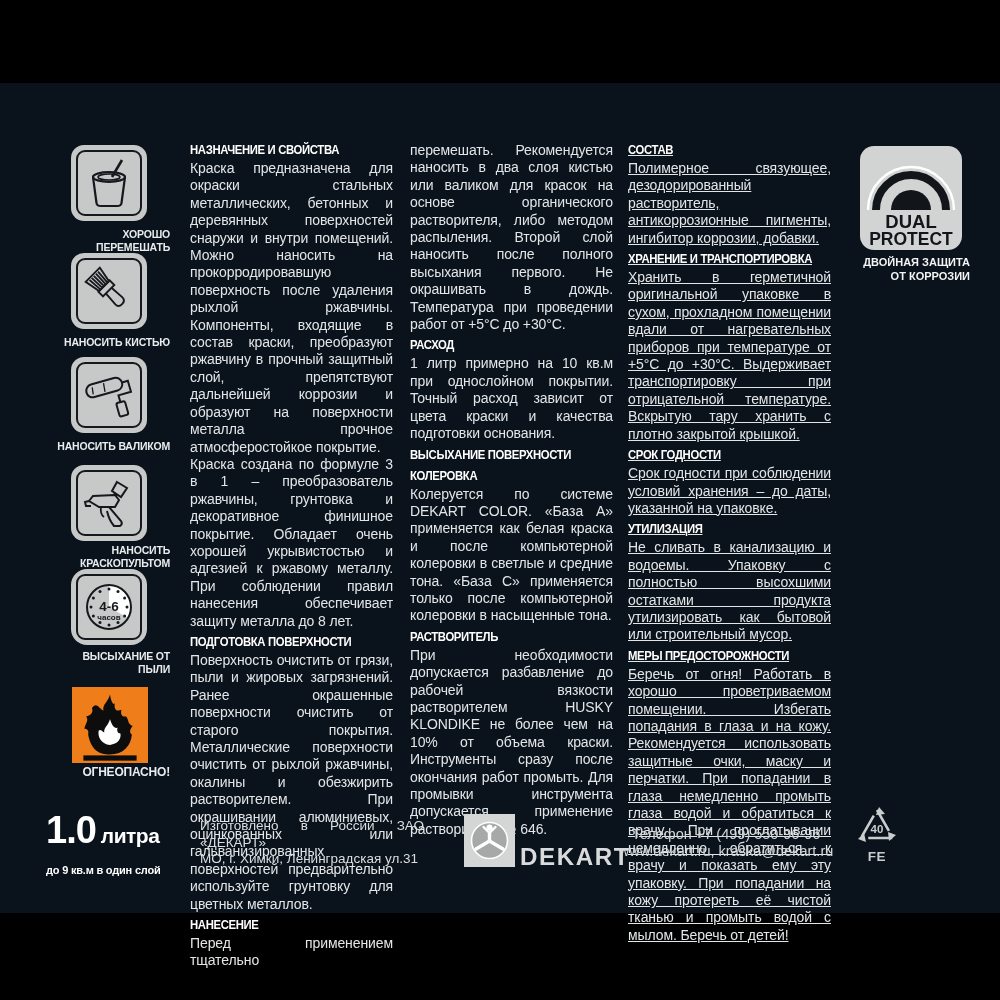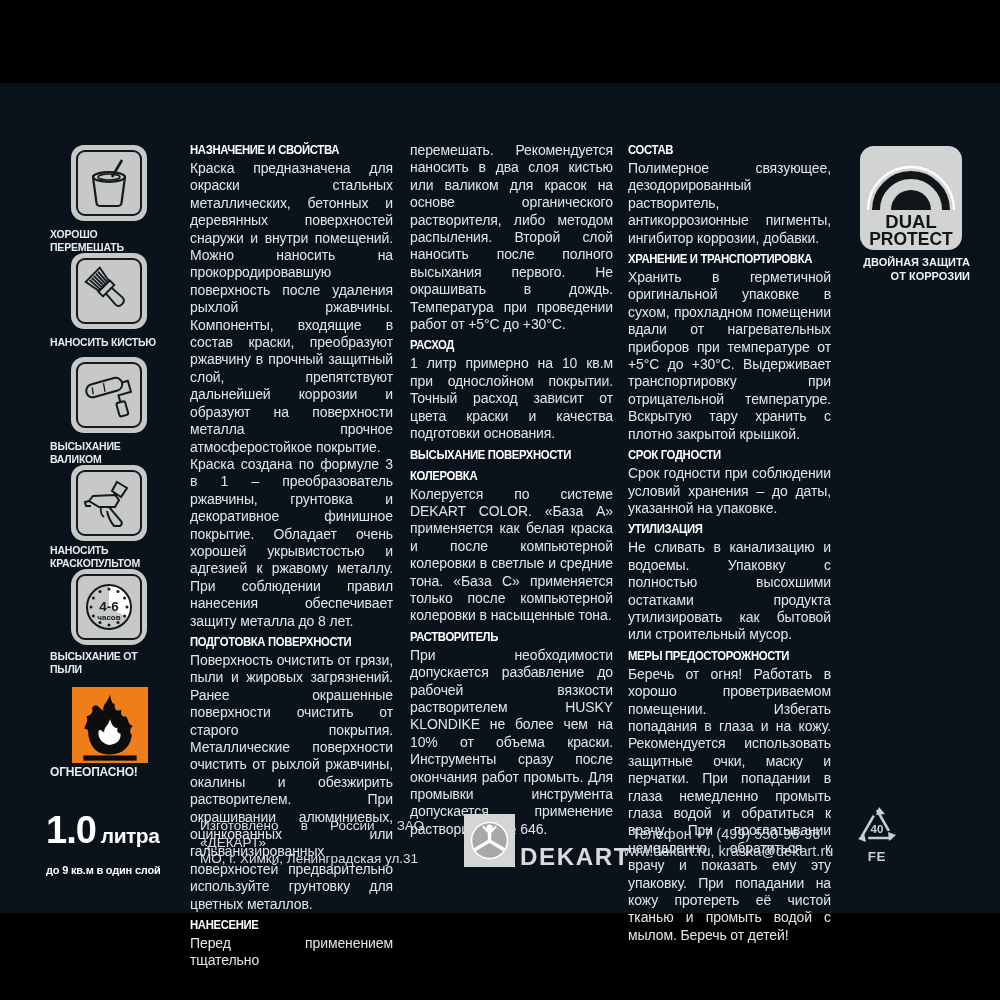--- a/index.html
+++ b/index.html
@@ -5,21 +5,21 @@
   html,body{margin:0;padding:0;background:#000;}
   .canvas{position:relative;width:1000px;height:1000px;background:#000;overflow:hidden;
           font-family:"Liberation Sans",sans-serif;}
   .label-bg{position:absolute;left:0;top:83px;width:1000px;height:830px;background:#0a121b;}
 
   
   .icon-card{position:absolute;width:76px;height:76px;background:#c7c9c8;border-radius:13px;
              display:flex;align-items:center;justify-content:center;}
   .icon-card .inner{position:absolute;left:5px;top:5px;right:5px;bottom:5px;
                     border:2px solid #15191d;border-radius:9px;}
-  .icon-label{position:absolute;width:120px;text-align:left;color:#e9ecee;font-weight:bold;
+  .icon-label{position:absolute;width:120px;text-align:right;color:#e9ecee;font-weight:bold;
               font-size:10.5px;line-height:12.5px;letter-spacing:-0.2px;}
   .flam-card{position:absolute;width:76px;height:76px;background:#ee7d1a;}
 
   
   .col{position:absolute;top:142px;width:203px;color:#e3e6e8;}
   .col p{margin:0;font-size:14px;line-height:17.4px;text-align:justify;letter-spacing:-0.1px;}
   .col h3{margin:4px 0 1px 0;color:#fff;font-size:12.6px;line-height:17px;letter-spacing:-0.4px;
           white-space:nowrap;transform:scaleX(0.9);transform-origin:left center;}
   .col h3.first{margin-top:0;}
 
@@ -93,21 +93,21 @@
     <svg width="60" height="60" viewBox="0 0 60 60">
       <g stroke="#15191d" fill="none" stroke-width="2" transform="rotate(-16 30 30)">
         <rect x="9" y="15" width="37" height="13" rx="6.5"></rect>
         <path d="M46,21.5 L52,21.5 L52,33 L39,33 L39,40"></path>
         <rect x="34.5" y="40" width="9" height="14" rx="2"></rect>
         <line x1="16" y1="18" x2="15" y2="25" stroke-width="1.3"></line>
         <line x1="28" y1="17" x2="27" y2="26" stroke-width="1.3"></line>
       </g>
     </svg>
   </div>
-  <div class="icon-label" style="left:50px;top:440px;">ВЫСЫХАНИЕ ВАЛИКОМ</div>
+  <div class="icon-label" style="left:50px;top:440px;">НАНОСИТЬ ВАЛИКОМ</div>
 
   <div class="icon-card" style="left:71px;top:465px;">
     <div class="inner"></div>
     <svg width="60" height="60" viewBox="0 0 60 60">
       <g stroke="#15191d" fill="none" stroke-width="2">
         <path d="M38,9 L48,15 L42,24 L33,18 Z"></path>
         <path d="M35,20 L38,23"></path>
         <path d="M10,28 L14,23 L36,22 L40,27 L36,34 L20,34 Z"></path>
         <path d="M10,28 L6,29 L7,33 L12,33"></path>
         <path d="M22,34 Q21,41 25,44" stroke-width="1.8"></path>
@@ -169,21 +169,21 @@
     <p>перемешать. Рекомендуется наносить в два слоя кистью или валиком для красок на основе органического растворителя, либо методом распыления. Второй слой наносить после полного высыхания первого. Не окрашивать в дождь. Температура при проведении работ от +5°С до +30°С.</p>
     <h3>РАСХОД</h3>
     <p>1 литр примерно на 10 кв.м при однослойном покрытии. Точный расход зависит от цвета краски и качества подготовки основания.</p>
     <h3>ВЫСЫХАНИЕ ПОВЕРХНОСТИ</h3>
     <h3>КОЛЕРОВКА</h3>
     <p>Колеруется по системе DEKART COLOR. «База А» применяется как белая краска и после компьютерной колеровки в светлые и средние тона. «База С» применяется только после компьютерной колеровки в насыщенные тона.</p>
     <h3>РАСТВОРИТЕЛЬ</h3>
     <p>При необходимости допускается разбавление до рабочей вязкости растворителем HUSKY KLONDIKE не более чем на 10% от объема краски. Инструменты сразу после окончания работ промыть. Для промывки инструмента допускается применение растворителя № 646.</p>
   </div>
 
-  <div class="col" style="left:628px;">
+  <div class="col" style="left:628px;text-decoration:underline;">
     <h3 class="first">СОСТАВ</h3>
     <p>Полимерное связующее, дезодорированный растворитель, антикоррозионные пигменты, ингибитор коррозии, добавки.</p>
     <h3>ХРАНЕНИЕ И ТРАНСПОРТИРОВКА</h3>
     <p>Хранить в герметичной оригинальной упаковке в сухом, прохладном помещении вдали от нагревательных приборов при температуре от +5°С до +30°С. Выдерживает транспортировку при отрицательной температуре. Вскрытую тару хранить с плотно закрытой крышкой.</p>
     <h3>СРОК ГОДНОСТИ</h3>
     <p>Срок годности при соблюдении условий хранения – до даты, указанной на упаковке.</p>
     <h3>УТИЛИЗАЦИЯ</h3>
     <p>Не сливать в канализацию и водоемы. Упаковку с полностью высохшими остатками продукта утилизировать как бытовой или строительный мусор.</p>
     <h3>МЕРЫ ПРЕДОСТОРОЖНОСТИ</h3>
     <p>Беречь от огня! Работать в хорошо проветриваемом помещении. Избегать попадания в глаза и на кожу. Рекомендуется использовать защитные очки, маску и перчатки. При попадании в глаза немедленно промыть глаза водой и обратиться к врачу. При проглатывании немедленно обратиться к врачу и показать ему эту упаковку. При попадании на кожу протереть её чистой тканью и промыть водой с мылом. Беречь от детей!</p>

